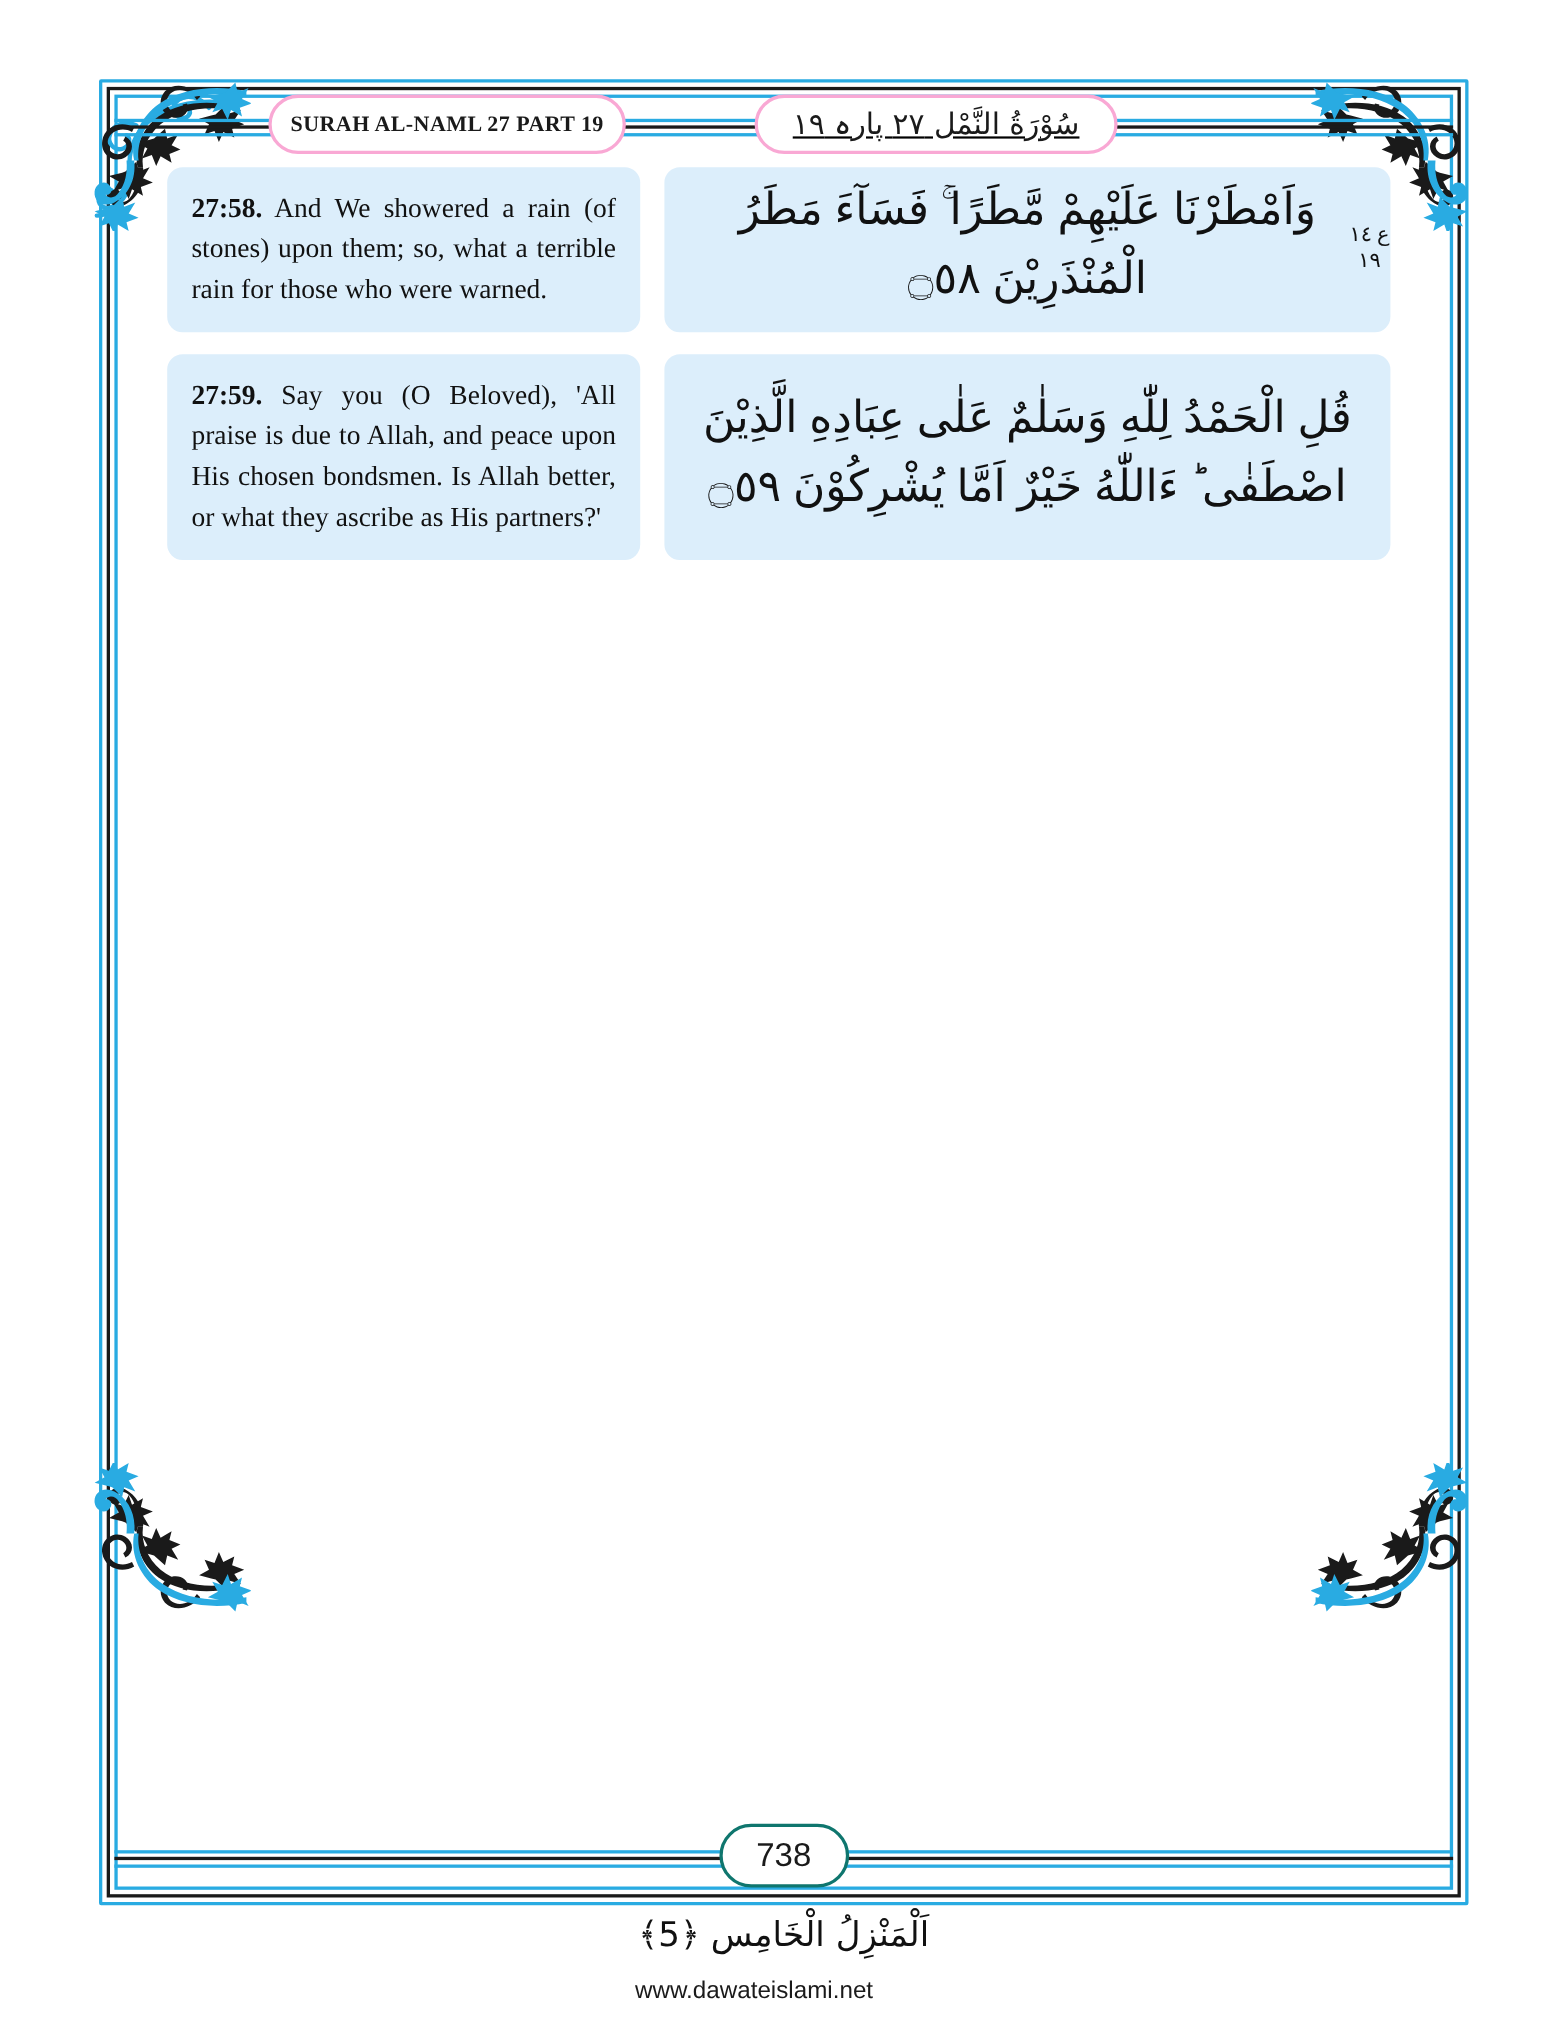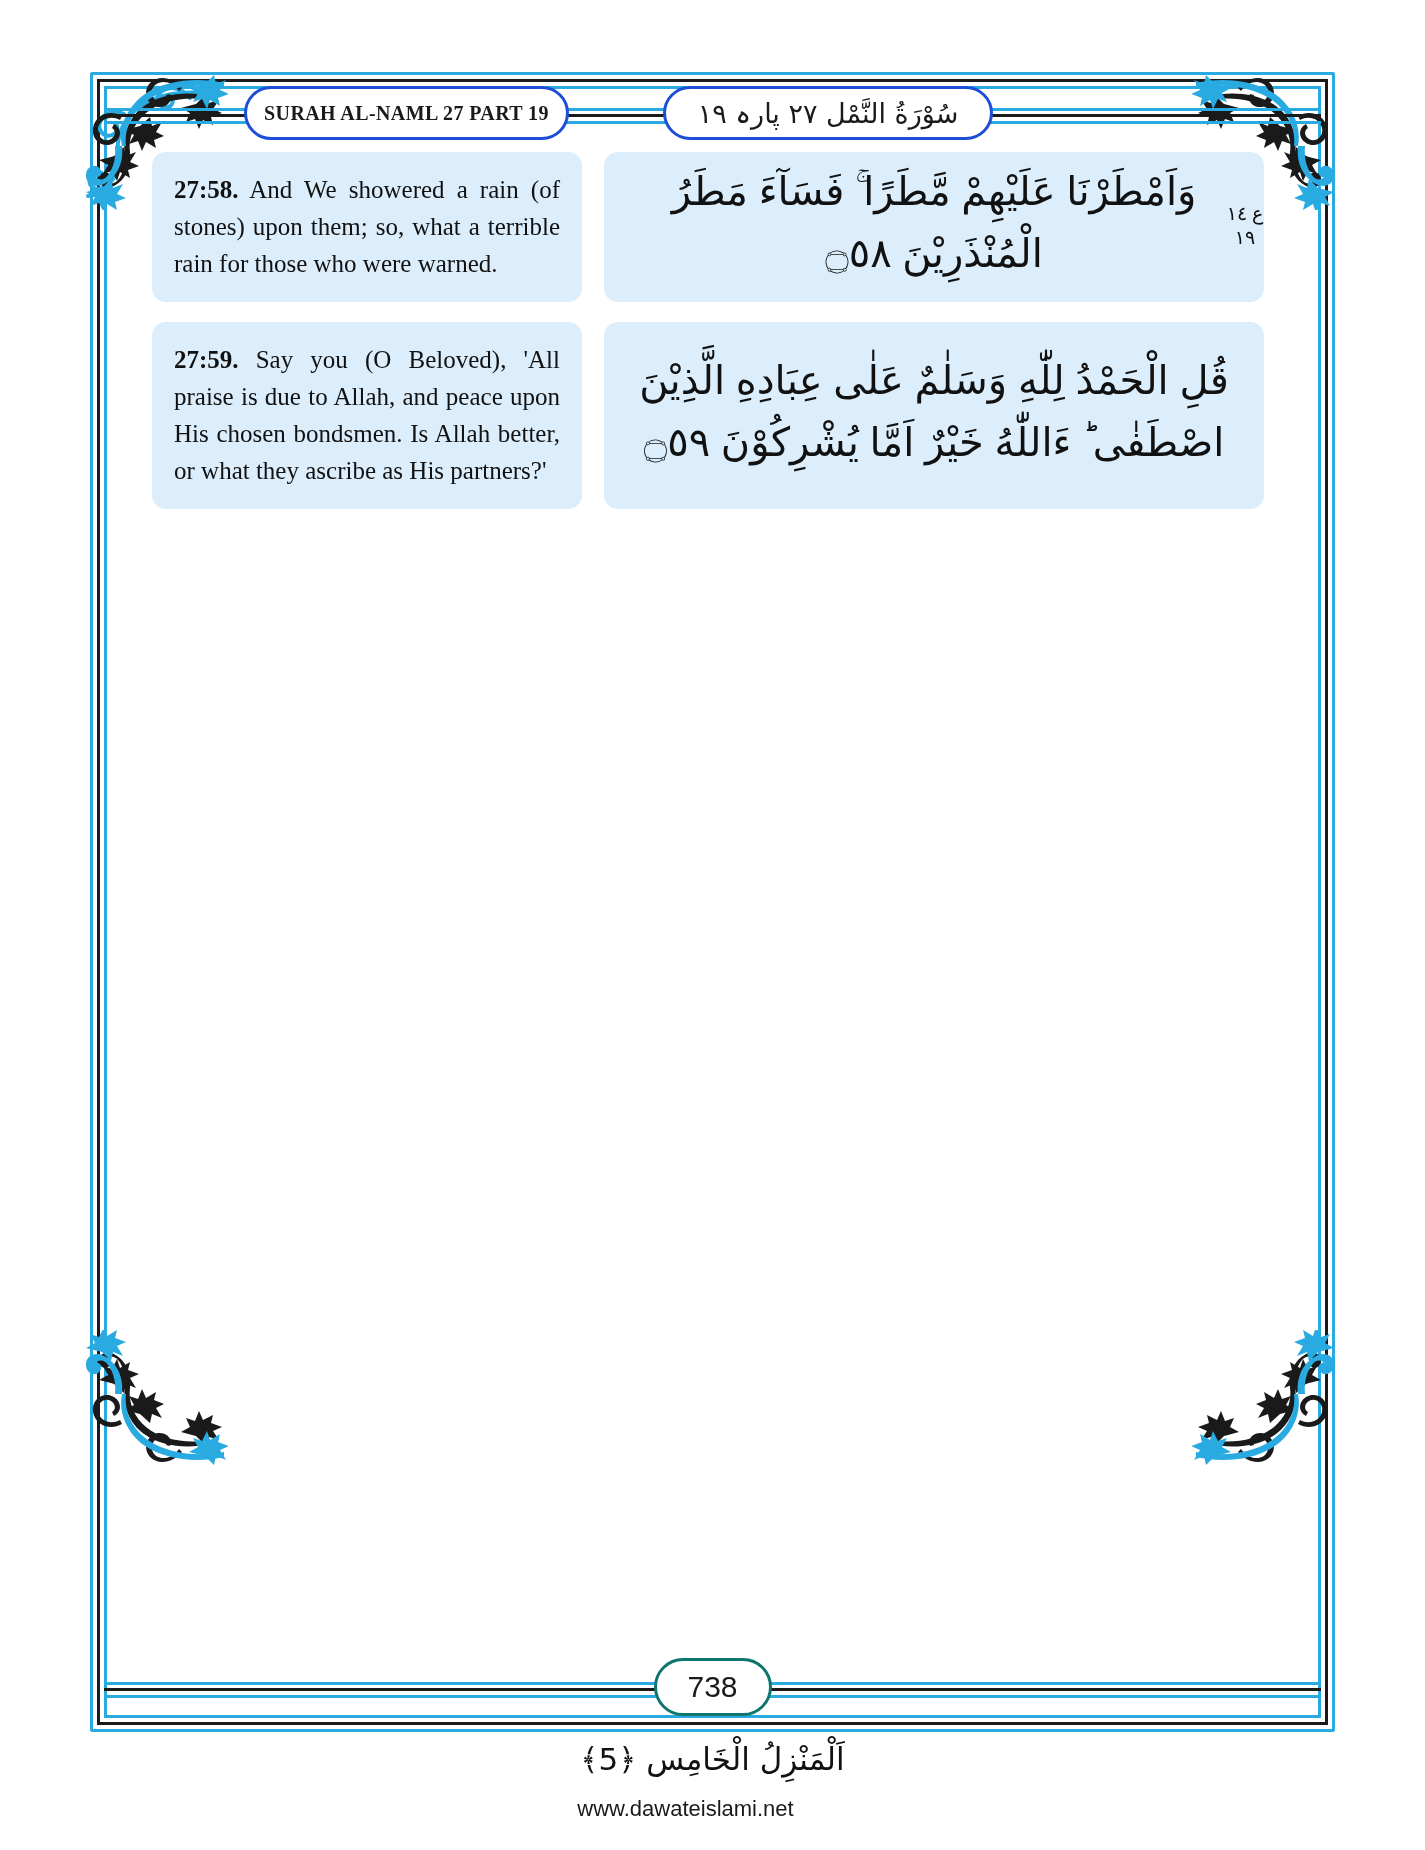--- a/index.html
+++ b/index.html
@@ -85,21 +85,21 @@
   .header-rule .l3 { top: 13px; }
   .header-rule .l2 {
     position: absolute; left: 0; top: 6px; width: 100%; height: 3px; background: #1a1a1a;
   }
 
   .pill {
     position: absolute;
     top: 0;
     height: 54px;
     background: #ffffff;
-    border: 3px solid #1d4ed8;
+    border: 3px solid #f9a8d4;
     border-radius: 30px;
     box-sizing: border-box;
     display: flex;
     align-items: center;
     justify-content: center;
     z-index: 3;
   }
   .pill-en {
     left: 140px;
     width: 325px;
@@ -107,23 +107,24 @@
   }
   .pill-en span {
     font-family: "Liberation Serif", serif;
     font-weight: bold;
     font-size: 20px;
     letter-spacing: 0.4px;
     color: #1a1a1a;
     white-space: nowrap;
   }
   .pill-ar {
-    left: 559px;
+    left: 582px;
     width: 330px;
     padding: 0 12px;
+    text-decoration: underline;
   }
   .pill-ar span {
     font-family: "DejaVu Sans", sans-serif;
     font-size: 27px;
     color: #1a1a1a;
     direction: rtl;
     white-space: nowrap;
     line-height: 1;
   }
 

